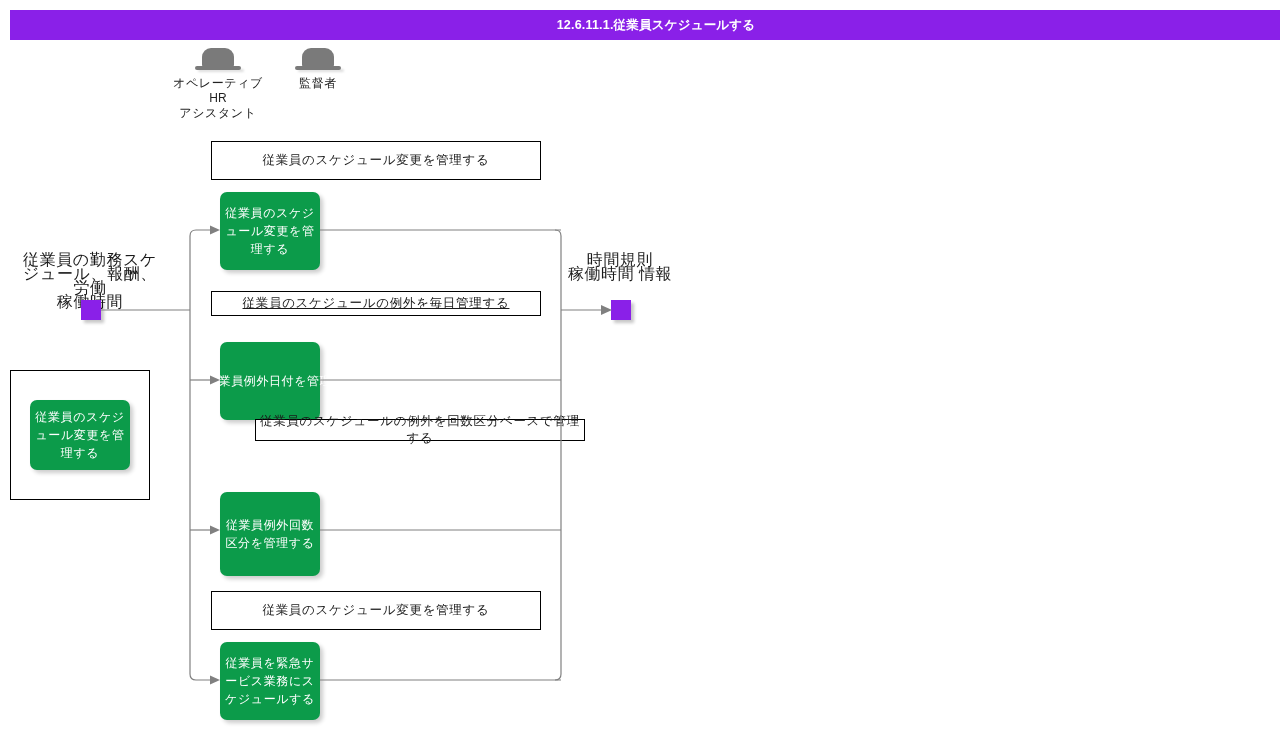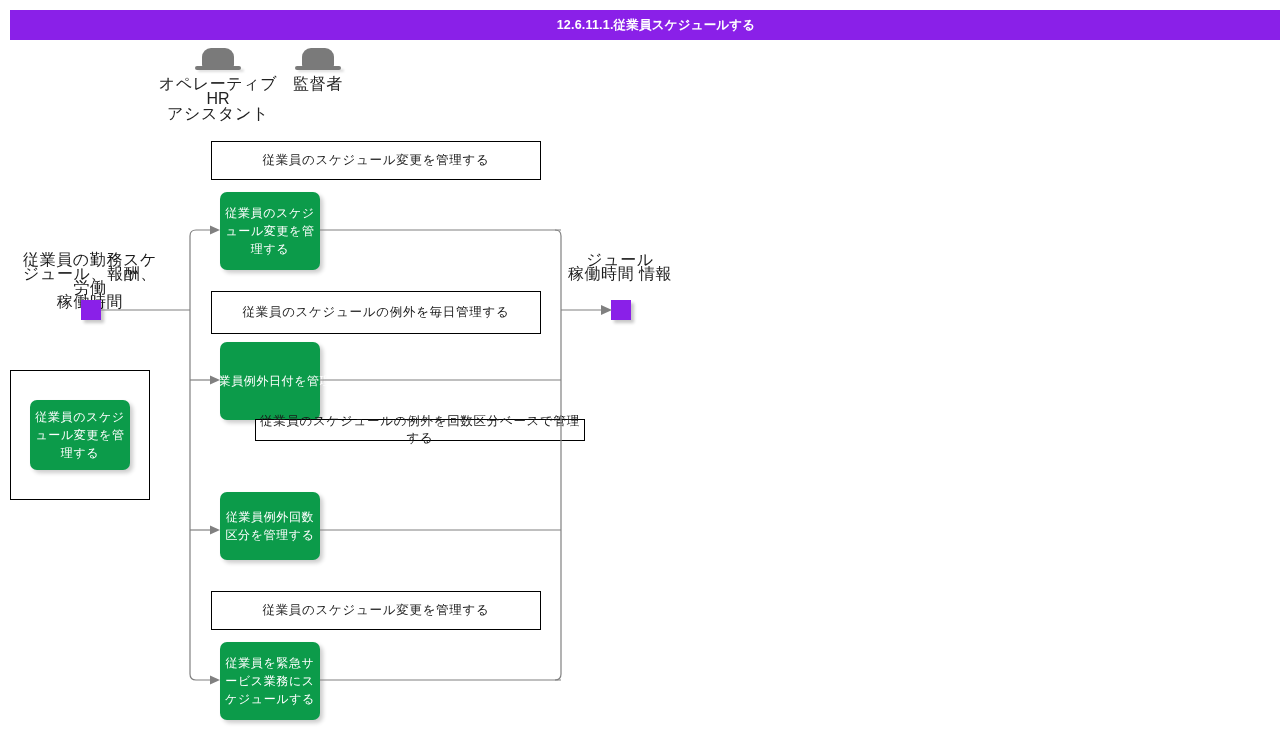--- a/index.html
+++ b/index.html
@@ -71,21 +71,21 @@
     left: 3px;
     bottom: 0;
     width: 46px;
     height: 3px;
     background: rgba(0,0,0,.13);
     border-radius: 3px;
     filter: blur(1px);
   }
   .actor-label {
     margin-top: 4px;
-    font-size: 16px;
+    font-size: 12px;
     color: #222222;
     line-height: 15px;
     letter-spacing: .6px;
   }
   .actor-label .latin {
     font-family: "Liberation Sans", "DejaVu Sans", sans-serif;
     letter-spacing: 0;
   }
 
   
@@ -196,48 +196,48 @@
 </div>
 
 <div class="io-label" style="left:20px; top:253px; width:140px;">
   <div>従業員の勤務スケ</div>
   <div>ジュール、報酬、労働</div>
   <div>稼働時間</div>
 </div>
 <div class="data-square" style="left:81px; top:300px;"></div>
 
 <div class="io-label" style="left:555px; top:253px; width:130px;">
-  <div>ジュール</div>
+  <div>時間規則</div>
   <div>稼働時間 情報</div>
 </div>
 <div class="data-square" style="left:611px; top:300px;"></div>
 
 <div class="framed-group" style="left:10px; top:370px; width:140px; height:130px;"></div>
 <div class="green-box" style="left:30px; top:400px; width:100px; height:70px;">
   <span>従業員のスケジュール変更を管理する</span>
 </div>
 
 <div class="white-box" style="left:211px; top:141px; width:330px; height:39px;">
   <span>従業員のスケジュール変更を管理する</span>
 </div>
 <div class="green-box" style="left:220px; top:192px; width:100px; height:78px;">
   <span>従業員のスケジュール変更を管理する</span>
 </div>
 
-<div class="white-box" style="left:211px; top:291px; width:330px; height:43px;">
+<div class="white-box" style="left:211px; top:291px; width:330px; height:25px;text-decoration:underline;">
   <span>従業員のスケジュールの例外を毎日管理する</span>
 </div>
 <div class="green-box overflow-line" style="left:220px; top:342px; width:100px; height:78px;">
   <span style="position:absolute; left:-14px; width:128px; white-space:nowrap; text-align:center;">従業員例外日付を管理する</span>
 </div>
 
 <div class="white-box" style="left:211px; top:419px; width:330px; height:22px;margin-left:44px;">
   <span>従業員のスケジュールの例外を回数区分ベースで管理する</span>
 </div>
-<div class="green-box" style="left:220px; top:492px; width:100px; height:68px;">
+<div class="green-box" style="left:220px; top:492px; width:100px; height:84px;">
   <span>従業員例外回数区分を管理する</span>
 </div>
 
 <div class="white-box" style="left:211px; top:591px; width:330px; height:39px;">
   <span>従業員のスケジュール変更を管理する</span>
 </div>
 <div class="green-box" style="left:220px; top:642px; width:100px; height:78px;">
   <span>従業員を緊急サービス業務にスケジュールする</span>
 </div>
 

